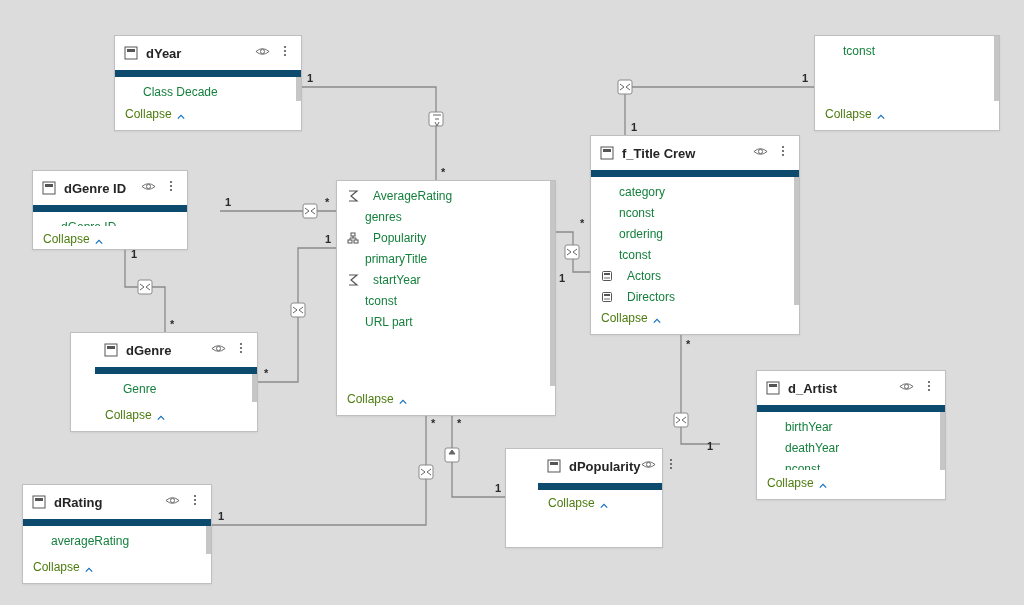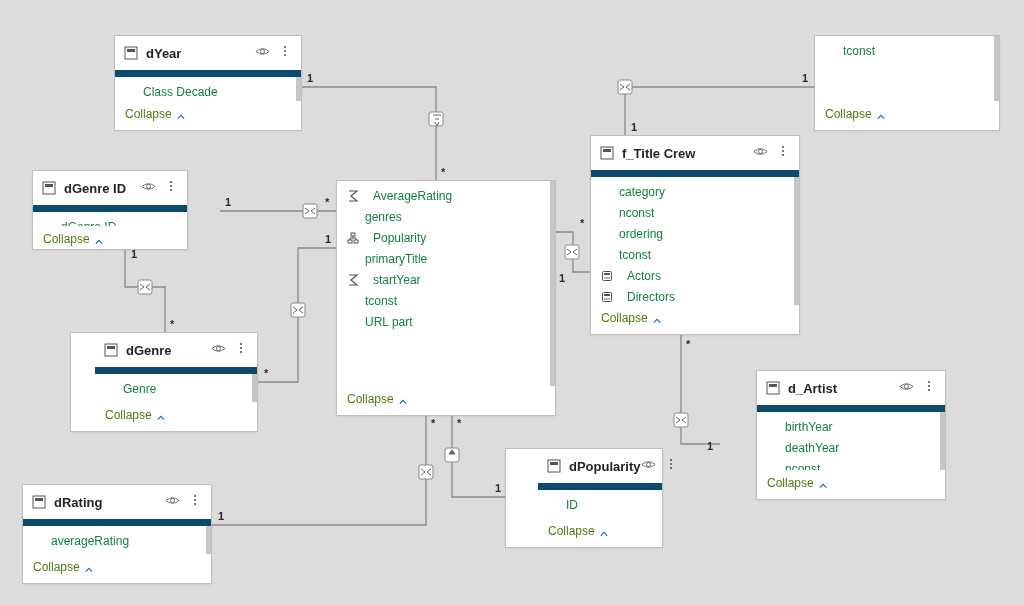--- a/index.html
+++ b/index.html
@@ -412,28 +412,20 @@
             <path d="M1 8 Q8 2 15 8 Q8 14 1 8 Z" fill="none" stroke="#666" stroke-width="1"></path>
             <circle cx="8" cy="8" r="2.2" fill="none" stroke="#666"></circle>
           </svg></span>
       <span class="dots-icon"><svg viewBox="0 0 14 14">
             <circle cx="7" cy="3" r="1.1" fill="#555"></circle>
             <circle cx="7" cy="7" r="1.1" fill="#555"></circle>
             <circle cx="7" cy="11" r="1.1" fill="#555"></circle>
           </svg></span>
     </span>
   </div>
-  <div class="fields">
-    <div class="field">
-        <span>ID</span>
-      </div>
-    <div class="field">
-        <span>Popularity</span>
-      </div>
-  </div>
   <div class="collapse">
       <span>Collapse</span>
       <span class="chev"><svg viewBox="0 0 10 10">
           <path d="M1 7 L5 3 L9 7" stroke="#0e6dbf" stroke-width="1.4" fill="none"></path>
         </svg></span>
     </div>
 </div>
 
 <div class="table-card" style="left:720px; top:370px; width:190px; height:130px;margin-left:36px;">
   <div class="table-header">

